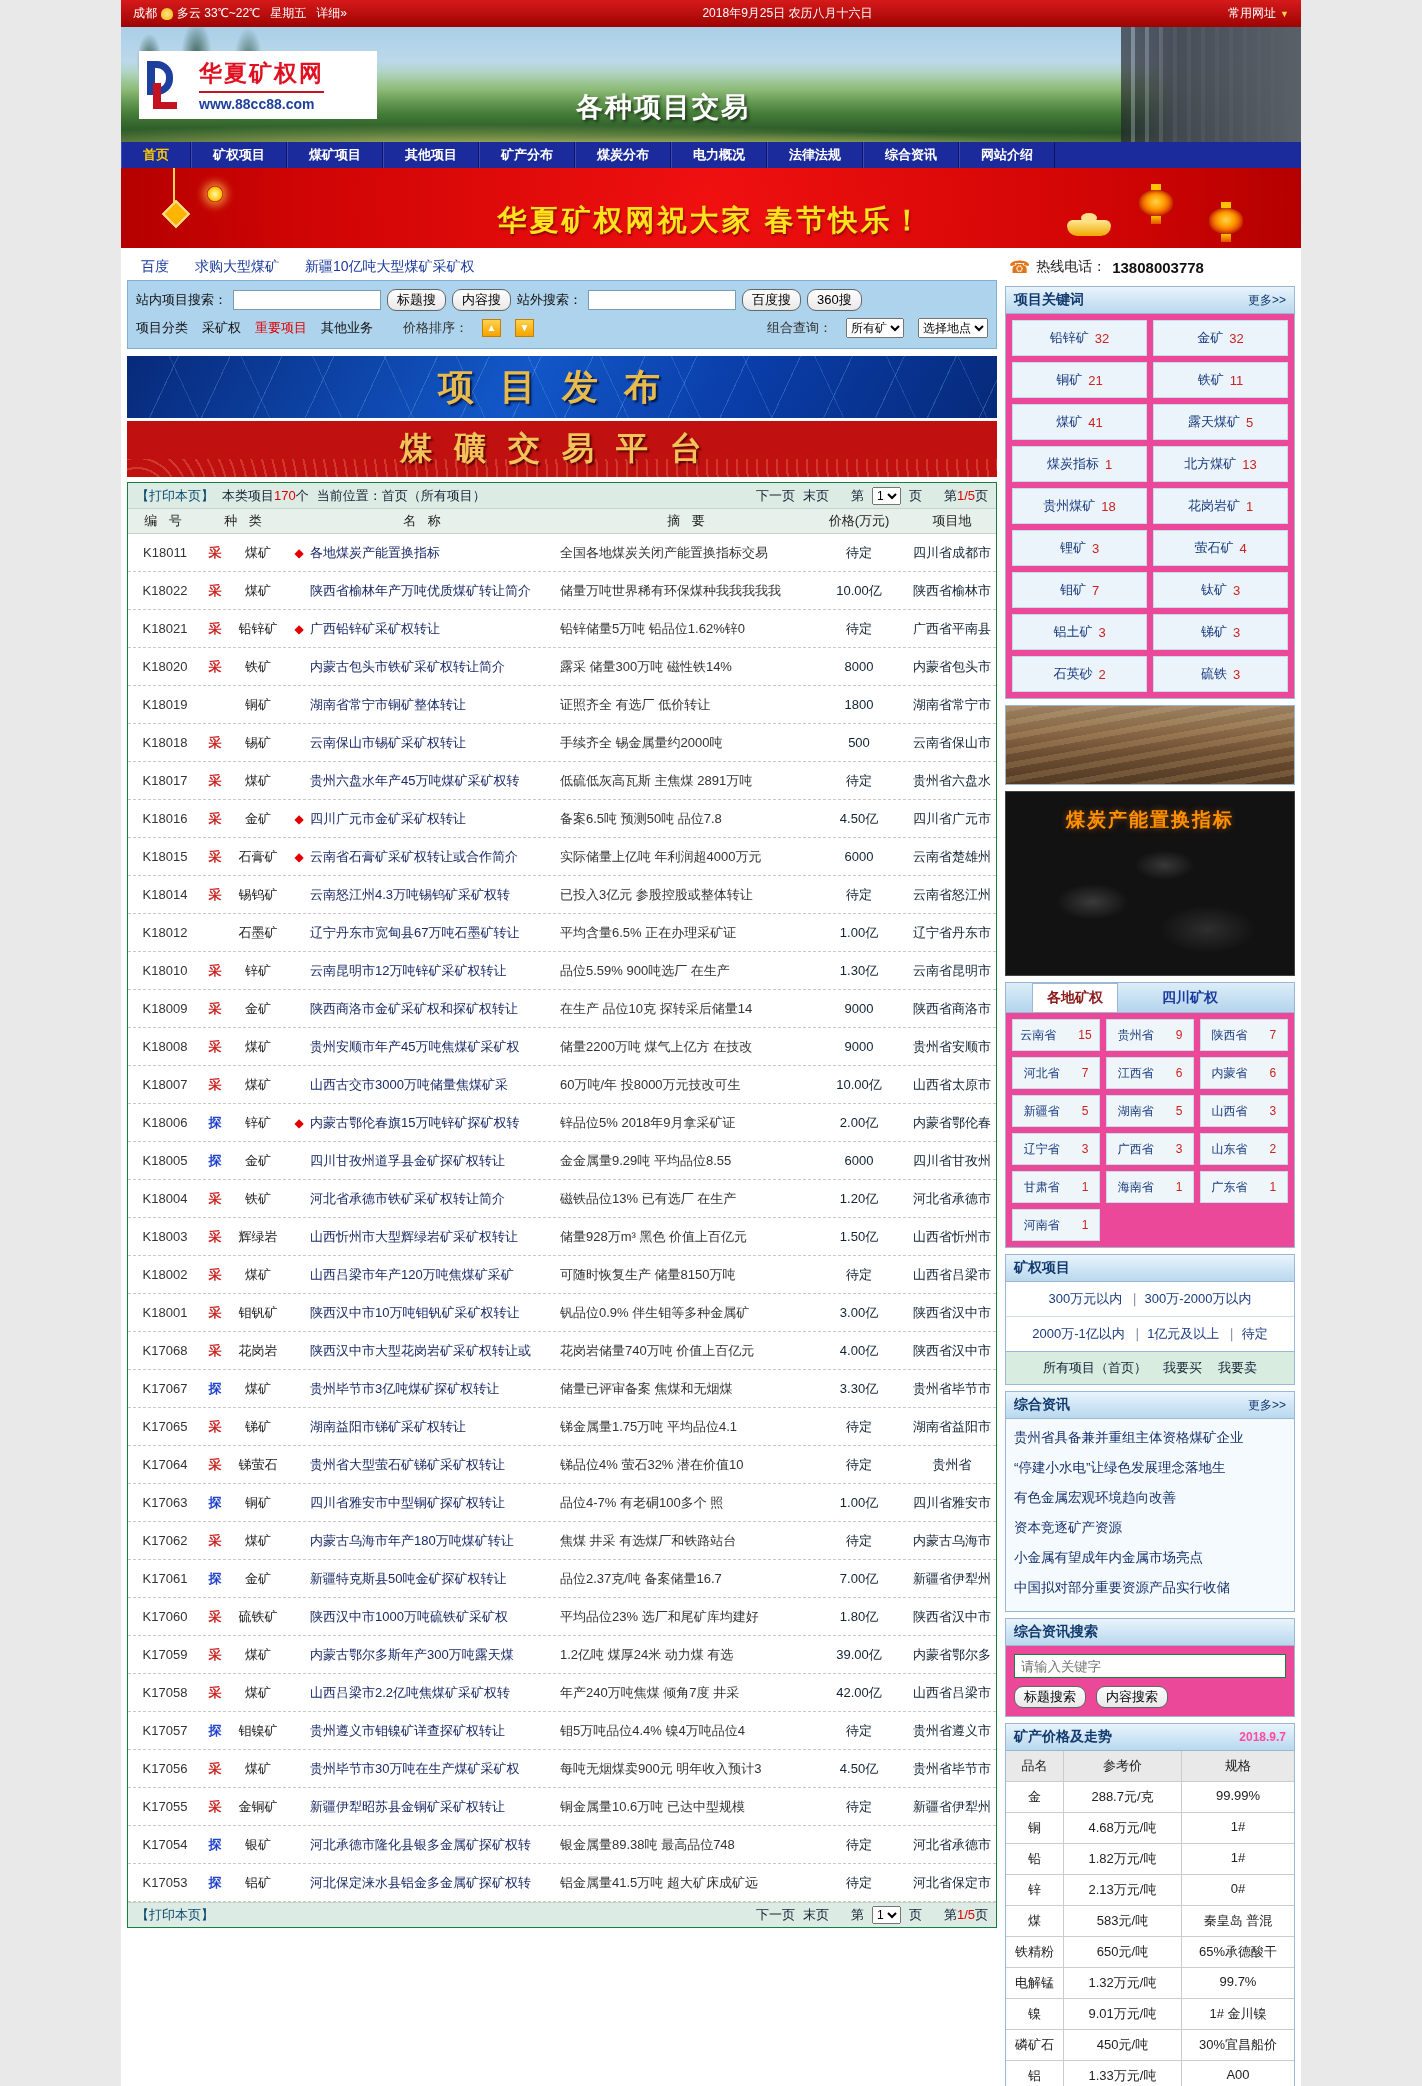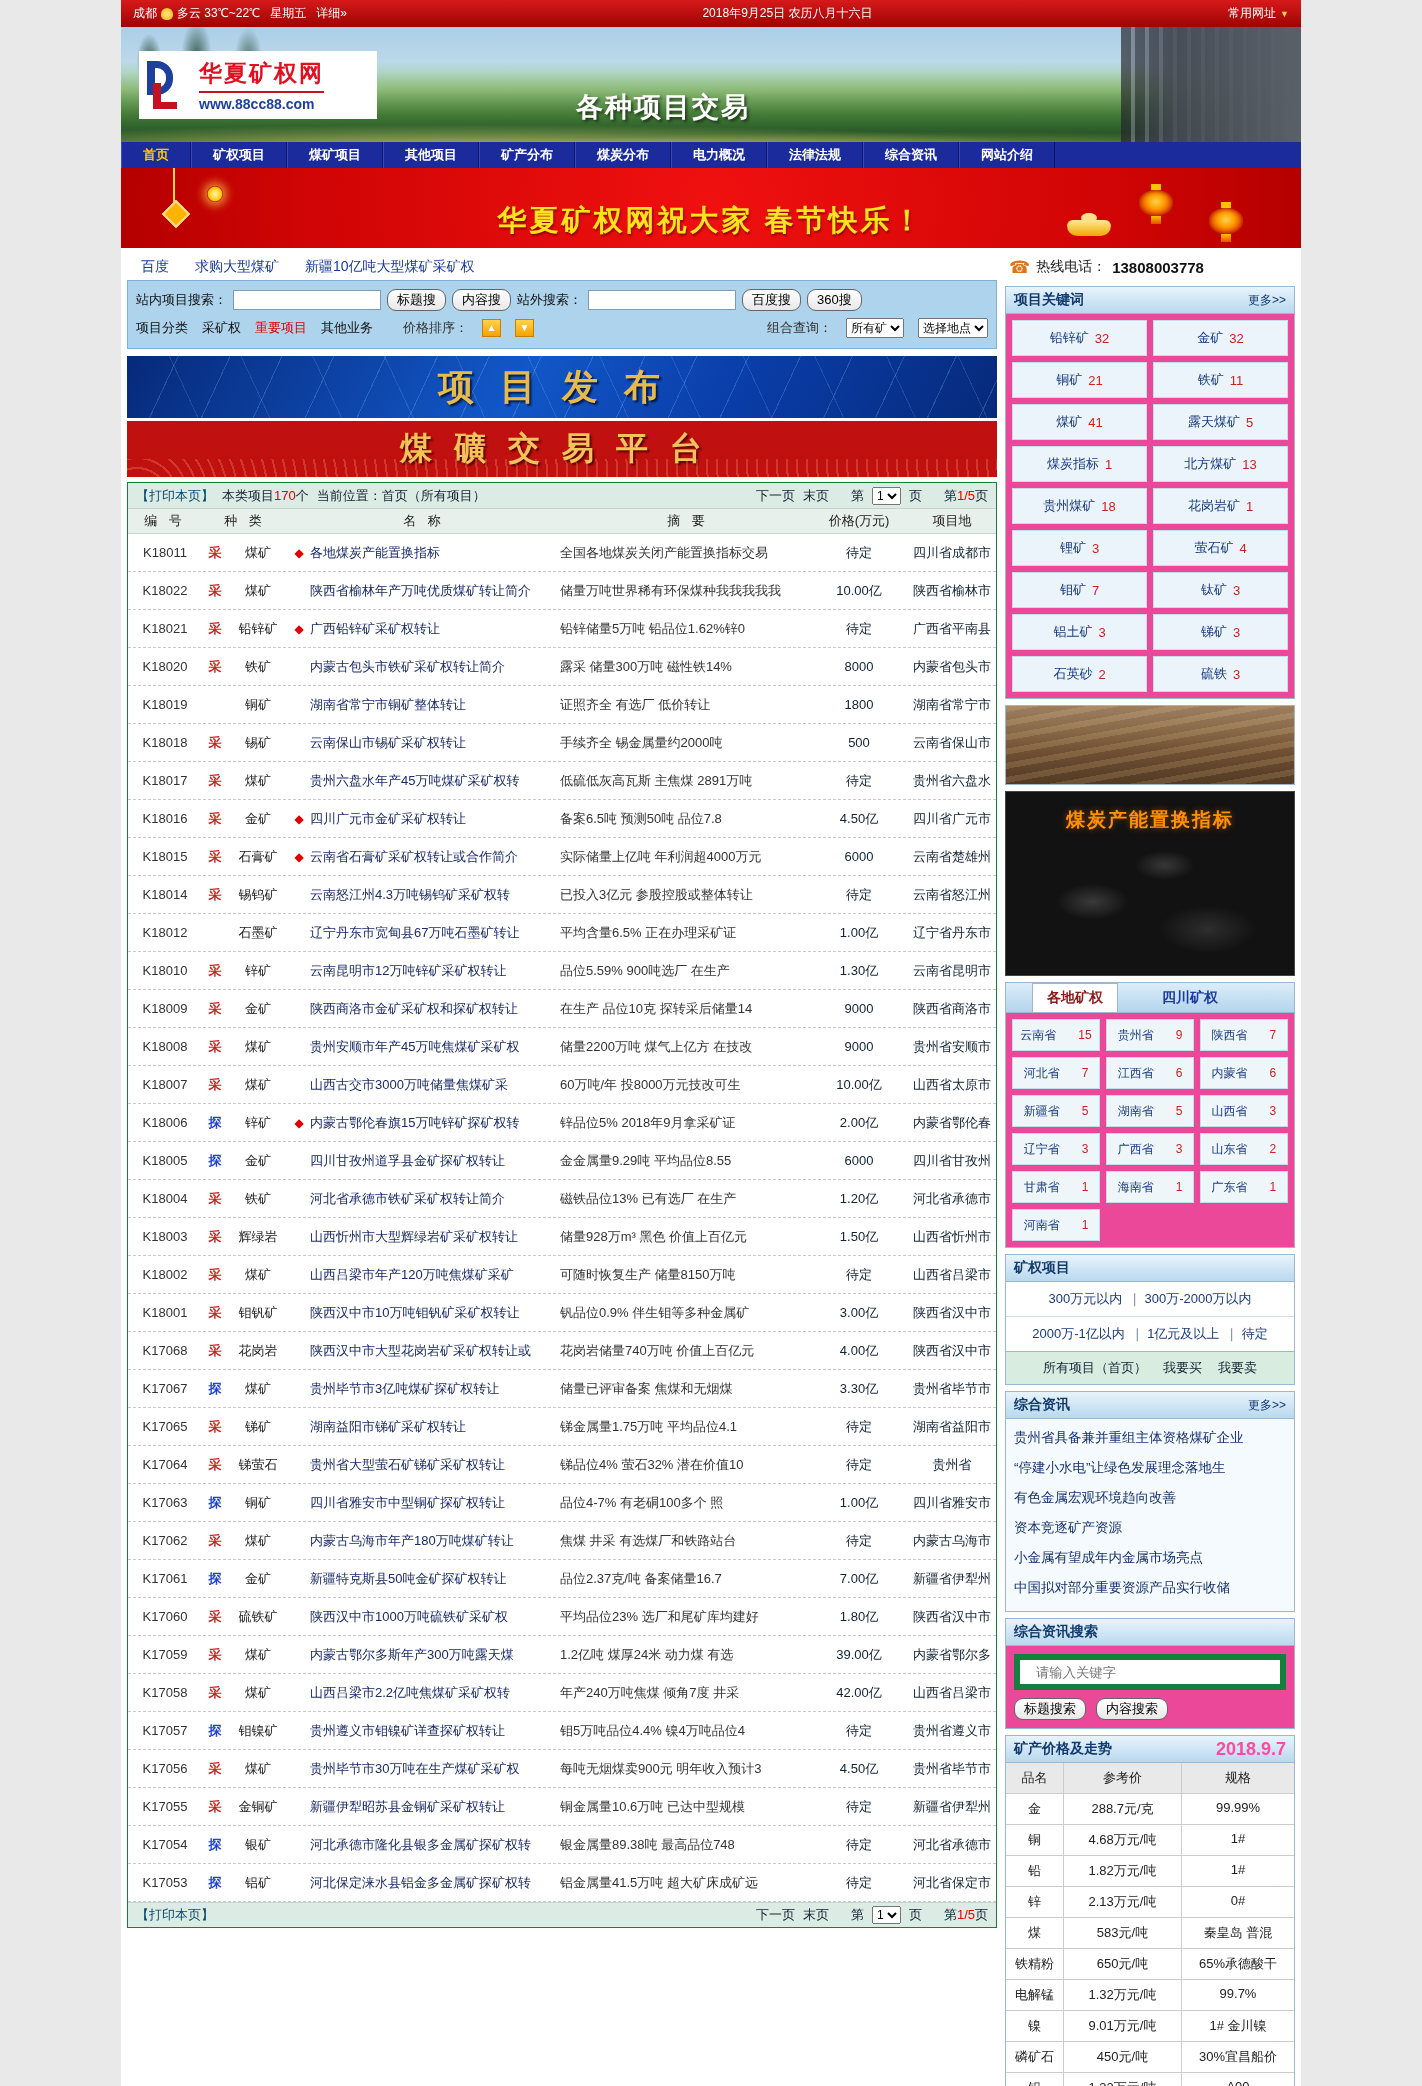--- a/index.html
+++ b/index.html
@@ -141,25 +141,25 @@
   .prj-row { display:flex; justify-content:center; gap:6px; padding:8px 4px; border-bottom:1px solid #cfdfe9; background:#fff; color:#1a3a7e; font-size:13px; }
   .prj-row span { cursor:pointer; white-space:nowrap; }
   .prj-row span:not(:first-child):before { content:"｜ "; color:#567; }
   .prj-links { display:flex; justify-content:center; gap:16px; padding:7px 4px; background:#d9ece0; border:1px solid #9ab8d4; border-top:none; color:#123; }
   .prj-links span { cursor:pointer; }
 
   .news-list { padding:4px 6px 8px; background:#f4fafd; }
   .news-item { padding:6px 2px; color:#16306e; cursor:pointer; font-size:13.5px; white-space:nowrap; overflow:hidden; }
 
   .nsearch { padding:8px; }
-  .nsearch input { width:100%; height:36px; border:6px solid #15803d; color:#333; padding:0 16px; }
+  .nsearch input { width:100%; height:24px; border:1px solid #15803d; color:#333; padding:0 6px; }
   .nsearch .btns { margin-top:8px; display:flex; gap:10px; }
 
   .pricetbl { background:#fff; }
-  .pricetbl .hd .dt { color:#ff4aa0; font-weight:bold; font-size:18px; }
+  .pricetbl .hd .dt { color:#ff4aa0; font-weight:bold; font-size:12px; }
   .prow { display:grid; grid-template-columns:58px 118px 1fr; border-bottom:1px solid #ccc; }
   .prow > div { padding:6px 2px; text-align:center; border-right:1px solid #ccc; color:#222; font-size:13px; }
   .prow > div:last-child { border-right:none; }
   .prow.head > div { background:#e9e9e9; color:#222; }
 </style>
 </head>
 <body>
 
 <div class="wrap">
 

